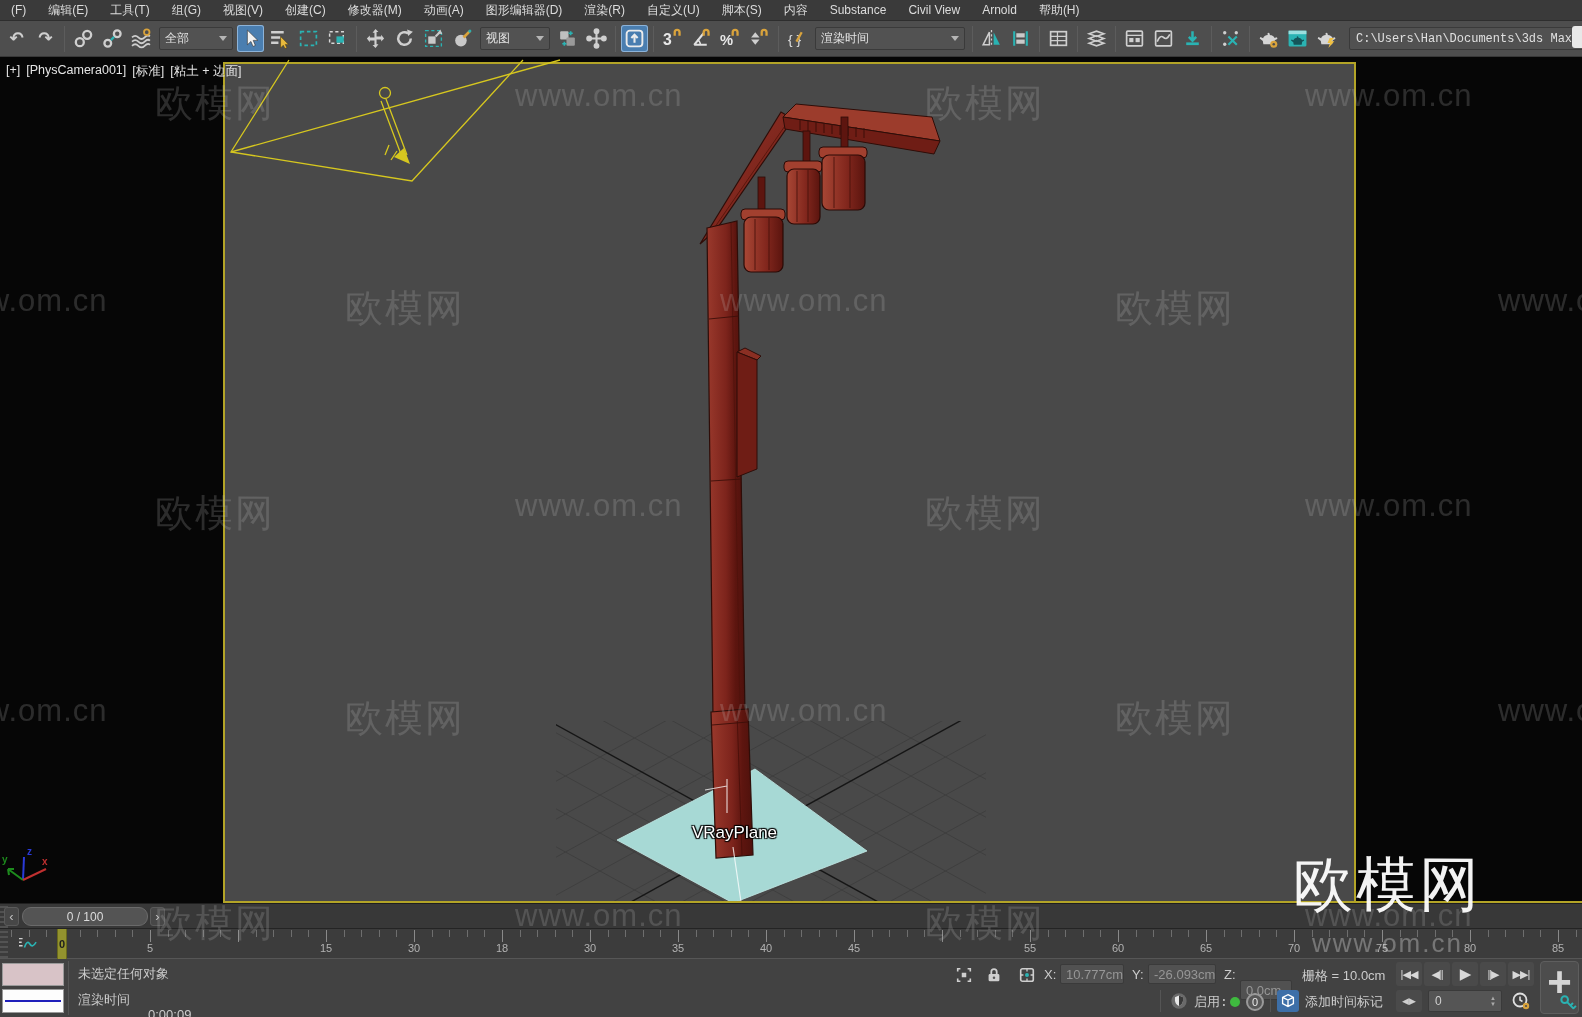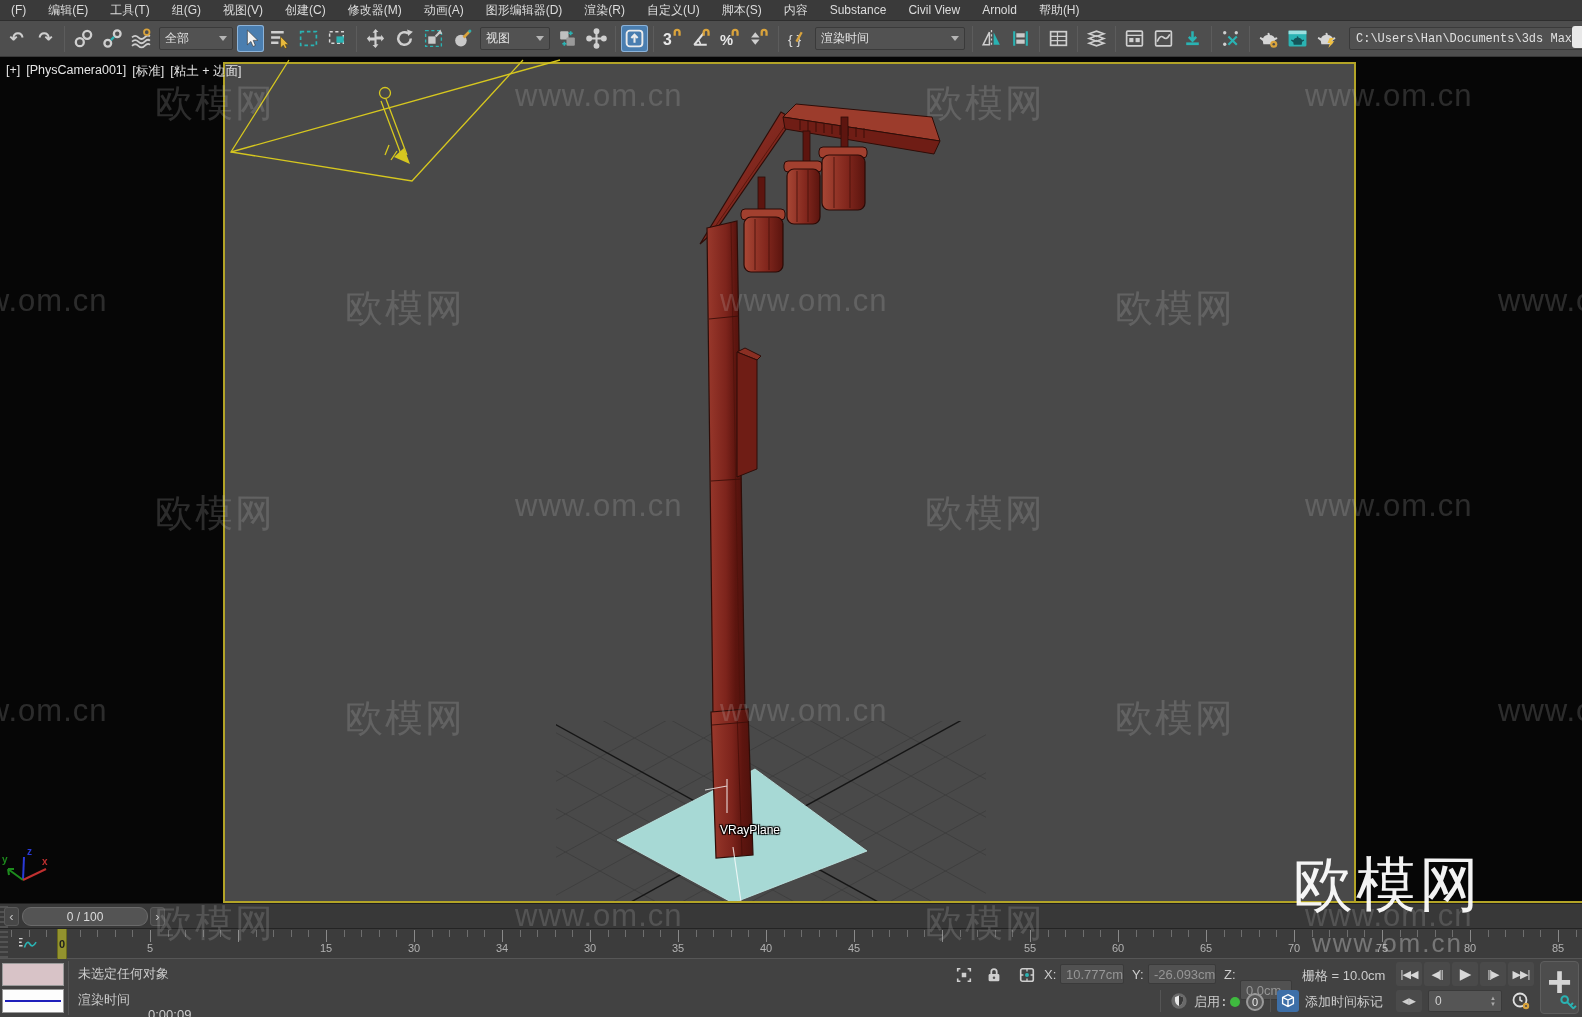--- a/index.html
+++ b/index.html
@@ -29,21 +29,21 @@
     display:flex; align-items:center; padding:0 6px; font-family:"Liberation Mono","DejaVu Sans Mono",monospace;
     font-size:12px; color:#e0e0e0; flex:0 0 auto; }
   .tb-partial { position:absolute; right:-6px; top:26px; width:16px; height:22px; background:#e8e8e8; border-radius:3px; }
   
   .canvas { position:absolute; left:0; top:57px; width:1582px; height:846px; background:#060606; overflow:hidden; }
   .vp-frame { position:absolute; left:223px; top:5px; width:1133px; height:841px; background:#494949;
     border:2px solid #b3a427; border-bottom:none; }
   .scene { position:absolute; left:0; top:0; pointer-events:none; }
   .vp-label { position:absolute; left:6px; top:6px; display:flex; gap:6px; font-size:12.5px; color:#e4e4e4; z-index:6; }
   .vp-label span { cursor:default; }
-  .obj-label { position:absolute; left:720px; top:766px; font-size:12px; color:#fff; z-index:6;
+  .obj-label { position:absolute; left:692px; top:766px; font-size:17px; color:#fff; z-index:6;
     text-shadow:1px 1px 1px #000, -1px -1px 1px #000, 1px -1px 1px #000, -1px 1px 1px #000; }
   .yellow-bottom { position:absolute; left:223px; top:901px; width:1359px; height:2px; background:#b3a427; z-index:7; }
   
   .wm-layer { position:absolute; left:0; top:0; width:1582px; height:1017px; pointer-events:none; z-index:40; }
   .wm { position:absolute; color:rgba(200,200,200,0.20); white-space:nowrap; letter-spacing:2px; font-weight:500; }
   .wm-brand { font-size:38px; }
   .wm-url { font-size:31px; letter-spacing:1px; }
   .logo { position:absolute; left:1293px; top:845px; z-index:60; pointer-events:none; text-align:center; }
   .logo .logo-text { font-size:60px; color:rgba(255,255,255,0.95); letter-spacing:3px; font-weight:400; }
   .logo .logo-sub { font-size:26px; color:rgba(255,255,255,0.30); letter-spacing:2px; margin-top:2px; }
@@ -565,21 +565,21 @@
       <svg viewBox="0 0 24 20" width="22" height="18">
         <path d="M2 4h4M2 8h3M2 12h4" stroke="#cfcfcf" stroke-width="1.6"></path>
         <path d="M8 14q3-9 6-4t7-2" fill="none" stroke="#2ab3b3" stroke-width="1.8"></path>
       </svg>
     </div>
     <div id="tick-labels">
         <span class="tick-num" style="left: 150px;">5</span>
         <span class="tick-num" style="left: 238px; margin-top: 16px;">10</span>
         <span class="tick-num" style="left: 326px;">15</span>
         <span class="tick-num" style="left: 414px;">30</span>
-        <span class="tick-num" style="left: 502px;">34</span>
+        <span class="tick-num" style="left: 502px;">18</span>
         <span class="tick-num" style="left: 590px;">30</span>
         <span class="tick-num" style="left: 678px;">35</span>
         <span class="tick-num" style="left: 766px;">40</span>
         <span class="tick-num" style="left: 854px;">45</span>
         <span class="tick-num" style="left: 942px; margin-top: 40px;">50</span>
         <span class="tick-num" style="left: 1030px;">55</span>
         <span class="tick-num" style="left: 1118px;">60</span>
         <span class="tick-num" style="left: 1206px;">65</span>
         <span class="tick-num" style="left: 1294px;">70</span>
         <span class="tick-num" style="left: 1382px;">75</span>

